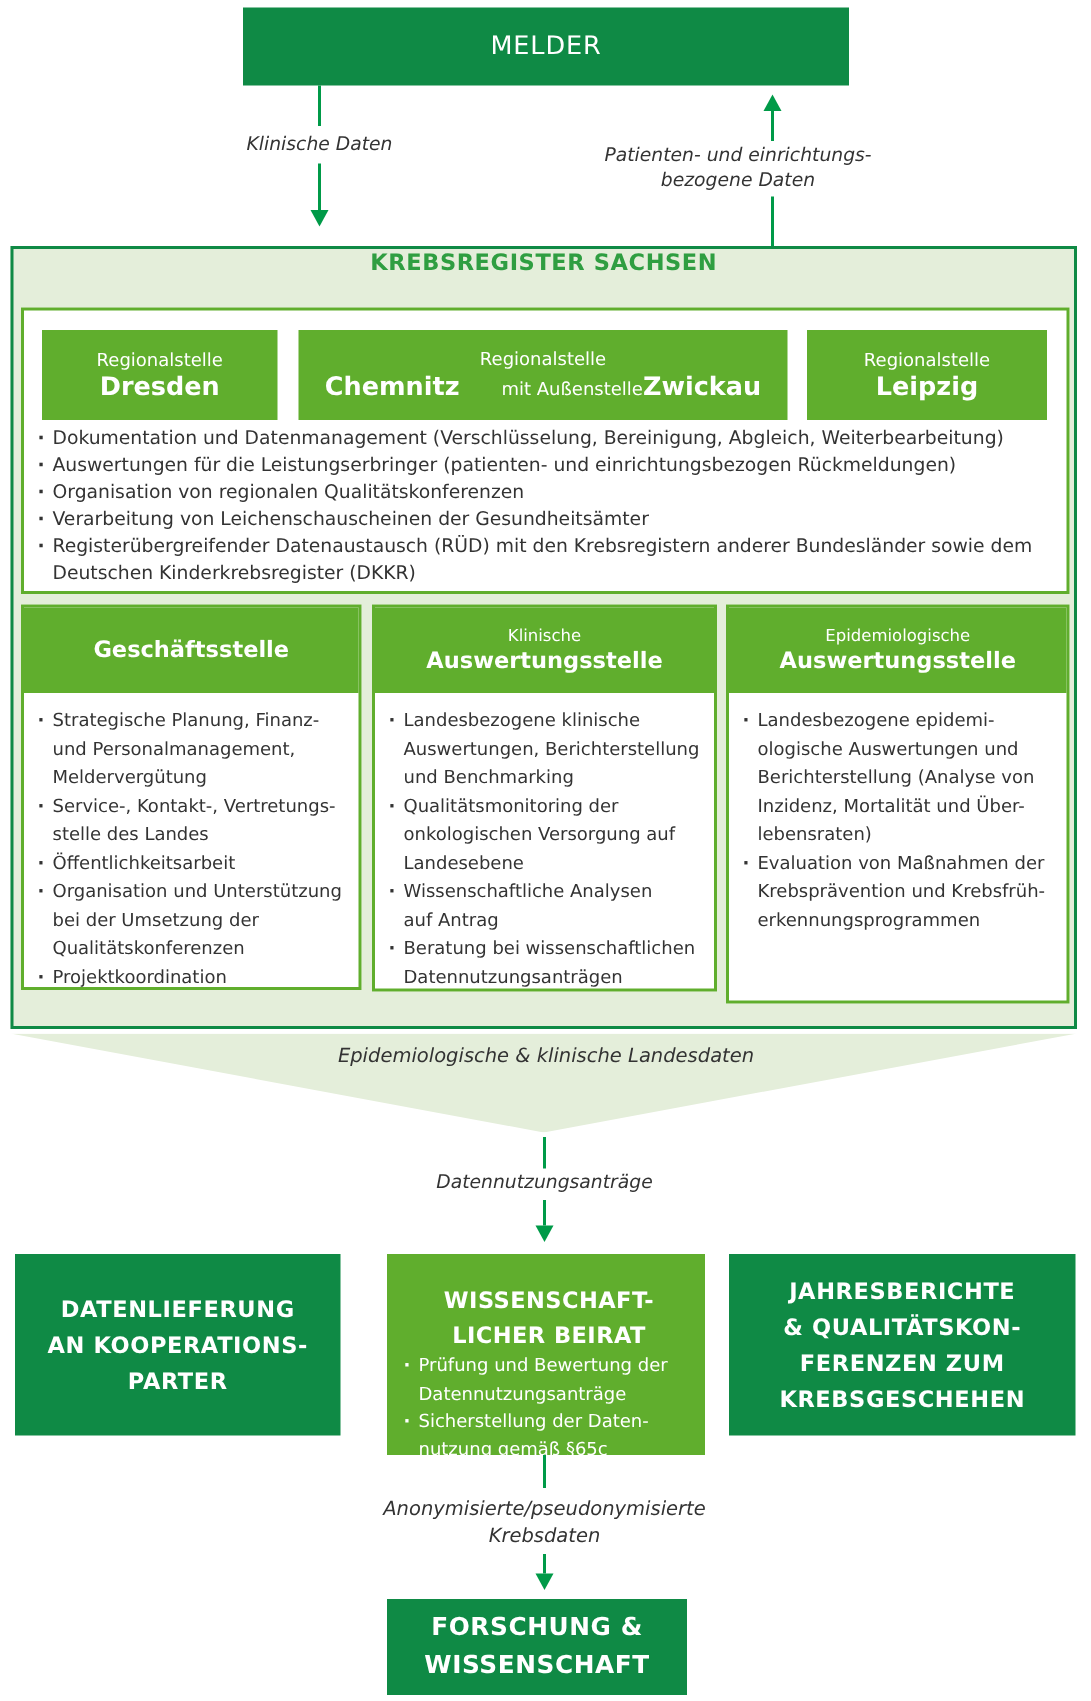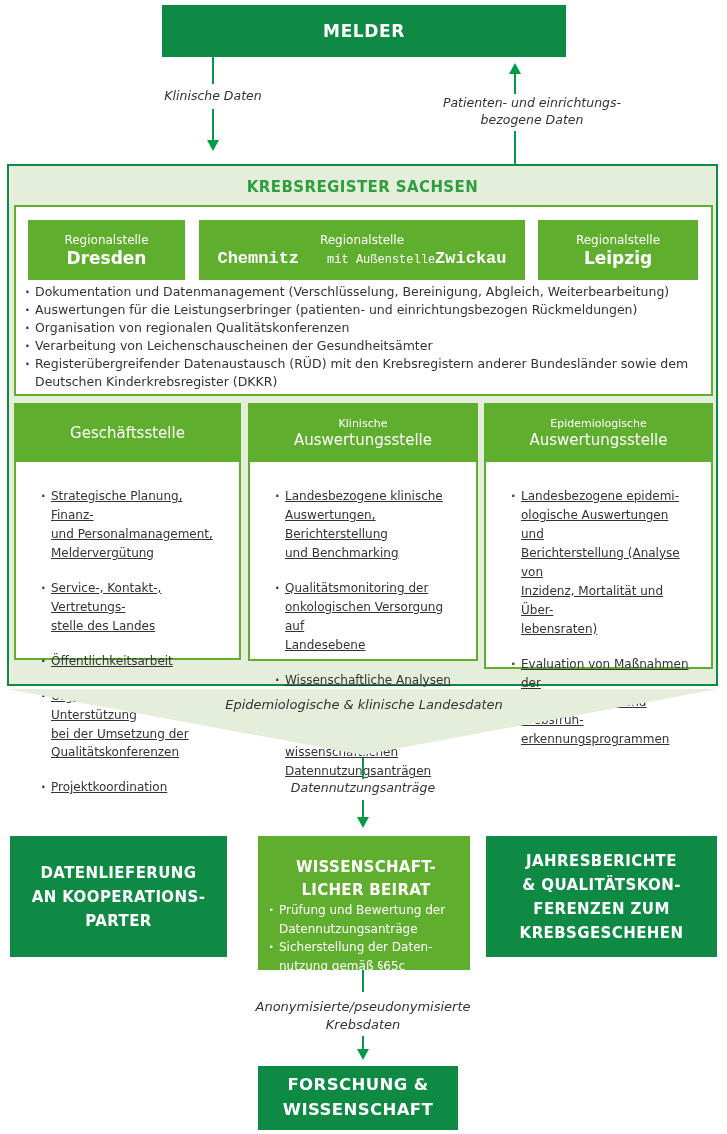--- a/index.html
+++ b/index.html
@@ -7,51 +7,51 @@
     --titlegreen:#2f9e41; --text:#333333;
   }
   html,body{margin:0;padding:0;background:#ffffff;}
   body{font-family:"DejaVu Sans","Liberation Sans",sans-serif;color:var(--text);}
   .canvas{position:relative;width:727px;height:1134px;background:#fff;overflow:hidden;}
   .pre{white-space:pre-line;}
 
   
   .darkbox{position:absolute;background:var(--dark);color:#fff;display:flex;flex-direction:column;justify-content:center;align-items:center;text-align:center;}
   .melder{left:162px;top:5px;width:404px;height:52px;}
-  .melder-title{font-size:17px;font-weight:bold;letter-spacing:.6px;}
+  .melder-title{font-size:17px;font-weight:normal;letter-spacing:.6px;}
   .melder-sub{font-size:12px;margin-top:2px;}
 
   
   .vline{position:absolute;width:2px;background:var(--arrow);}
   .head-down{position:absolute;width:0;height:0;border-left:6px solid transparent;border-right:6px solid transparent;border-top:11px solid var(--arrow);}
   .head-up{position:absolute;width:0;height:0;border-left:6px solid transparent;border-right:6px solid transparent;border-bottom:11px solid var(--arrow);}
   .flow-label{position:absolute;font-style:italic;font-size:12.5px;text-align:center;color:var(--text);line-height:1.35;}
 
   
   .register{position:absolute;left:7px;top:164px;width:711px;height:522px;background:var(--light);border:2px solid var(--dark);box-sizing:border-box;}
-  .register-title{text-align:center;margin-top:12px;font-size:15px;font-weight:bold;color:var(--titlegreen);letter-spacing:.4px;}
+  .register-title{text-align:center;font-size:15px;font-weight:bold;color:var(--titlegreen);letter-spacing:.4px;}
   .whitebox{position:absolute;background:#fff;border:2px solid var(--mid);box-sizing:border-box;}
   .boxA{left:5px;top:39px;width:699px;height:191px;}
   .regbox{position:absolute;background:var(--mid);color:#fff;display:flex;flex-direction:column;justify-content:center;align-items:center;text-align:center;height:60px;top:13px;}
   .reg-pre{font-size:12px;}
   .reg-city{font-size:17px;font-weight:bold;margin-top:1px;}
-  .reg-mix{display:flex;align-items:baseline;gap:0;margin-top:1px;font-family:Liberation Mono, monospace;}
+  .reg-mix{display:flex;align-items:baseline;gap:0;margin-top:1px;}
   .reg-mid{font-size:12px;margin-left:28px;}
 
   ul.blist{list-style:none;margin:0;padding:0;}
   ul.blist li{position:relative;padding-left:11px;}
   ul.blist li::before{content:"·";position:absolute;left:1px;top:0;font-weight:bold;}
   .tasks{position:absolute;left:8px;top:76px;width:678px;font-size:12.5px;line-height:1.44;}
 
   .dept{position:absolute;background:#fff;border:2px solid var(--mid);box-sizing:border-box;}
   .dept-header{background:var(--mid);color:#fff;height:57px;display:flex;flex-direction:column;justify-content:center;align-items:center;text-align:center;}
   .dept-small{font-size:11px;line-height:1.3;}
-  .dept-big{font-size:15px;font-weight:normal;line-height:1.3;}
+  .dept-big{font-size:15px;font-weight:bold;line-height:1.3;}
   .dept-body{padding:9px 4px 4px 8px;font-size:12px;line-height:1.58;}
-  .dept-body li{margin:16px;text-decoration:underline;}
+  .dept-body li{margin:0;}
 
   
   .funnel{position:absolute;left:7px;top:689px;width:711px;height:66px;background:var(--light);clip-path:polygon(0 0,100% 0,50% 100%);}
   .funnel-label{position:absolute;left:164px;top:697px;width:400px;text-align:center;font-style:italic;font-size:13px;}
 
   
   .outbox-title{font-size:15px;font-weight:bold;letter-spacing:.4px;line-height:1.6;}
   .left-out{left:10px;top:836px;width:217px;height:121px;}
   .right-out{left:486px;top:836px;width:231px;height:121px;}
   .beirat{position:absolute;left:258px;top:836px;width:212px;height:134px;background:var(--mid);color:#fff;box-sizing:border-box;padding:20px 6px 4px 10px;}
@@ -69,21 +69,21 @@
     <div class="melder-title">MELDER</div>
   </div>
 
   <div class="vline" style="left:212px;top:57px;height:27px"></div>
   <div class="flow-label" style="left:133px;top:88px;width:160px">Klinische Daten</div>
   <div class="vline" style="left:212px;top:109px;height:31px"></div>
   <div class="head-down" style="left:207px;top:140px"></div>
 
   <div class="head-up" style="left:509px;top:63px"></div>
   <div class="vline" style="left:514px;top:74px;height:20px"></div>
-  <div class="flow-label pre" style="left:432px;top:95px;width:200px">Patienten- und einrichtungs-
+  <div class="flow-label pre" style="left:392px;top:95px;width:200px">Patienten- und einrichtungs-
 bezogene Daten</div>
   <div class="vline" style="left:514px;top:131px;height:33px"></div>
 
   <div class="register">
     <div class="register-title">KREBSREGISTER SACHSEN</div>
 
     <div class="whitebox boxA">
       <div class="regbox" style="left:12px;width:157px">
         <div class="reg-pre">Regionalstelle</div>
         <div class="reg-city">Dresden</div>

